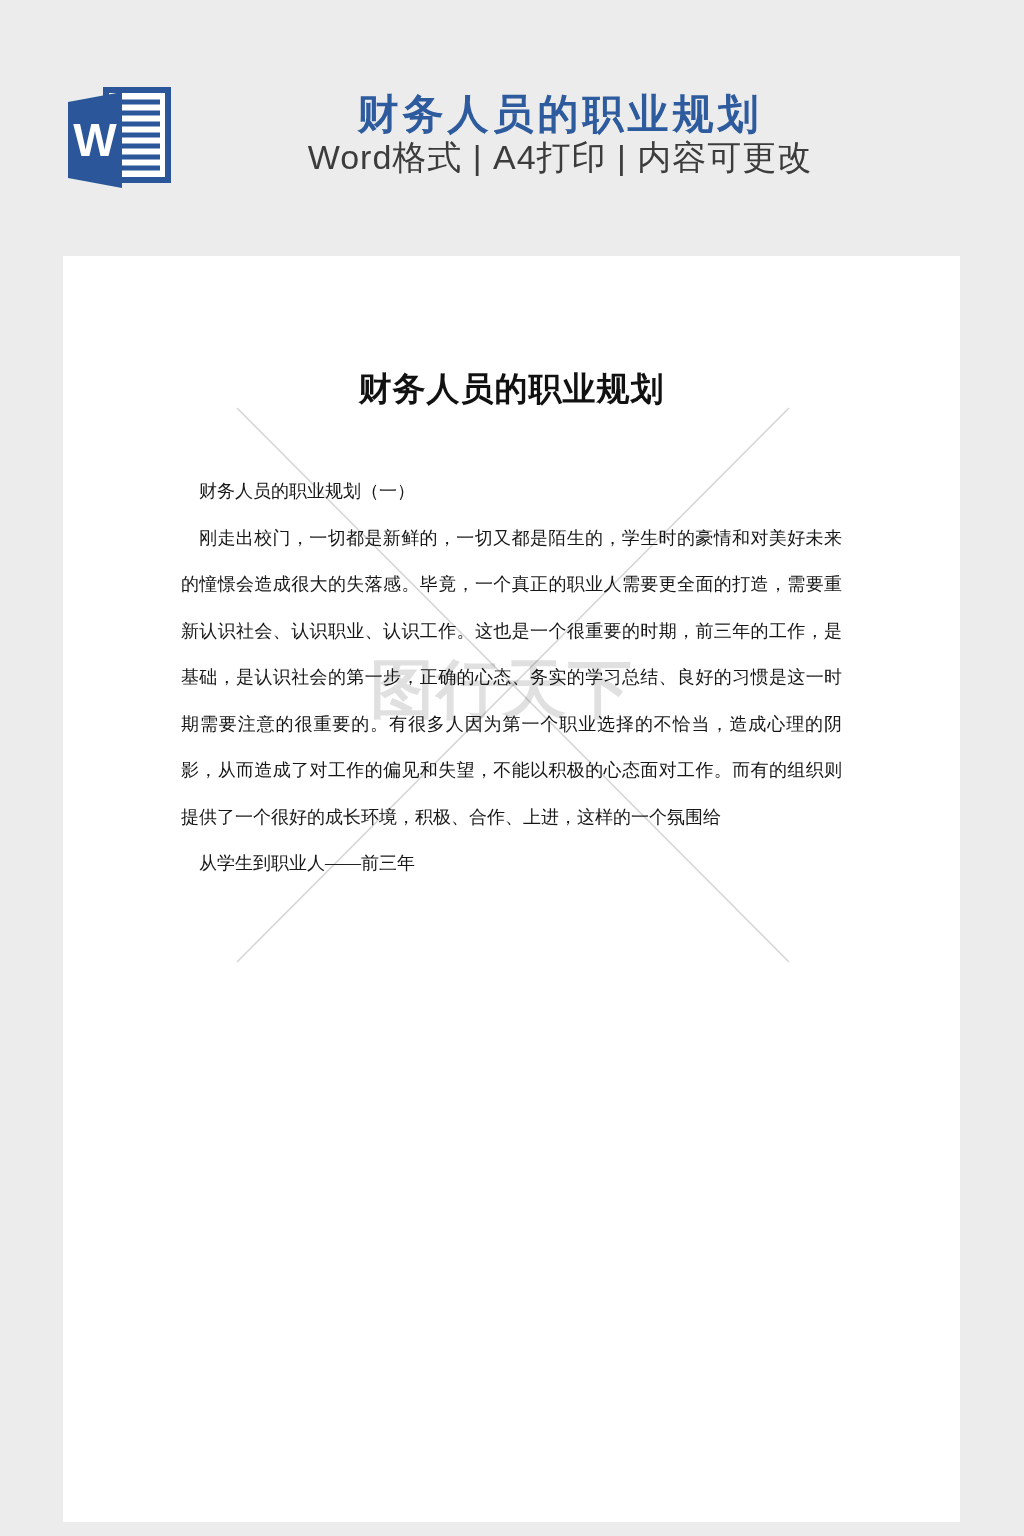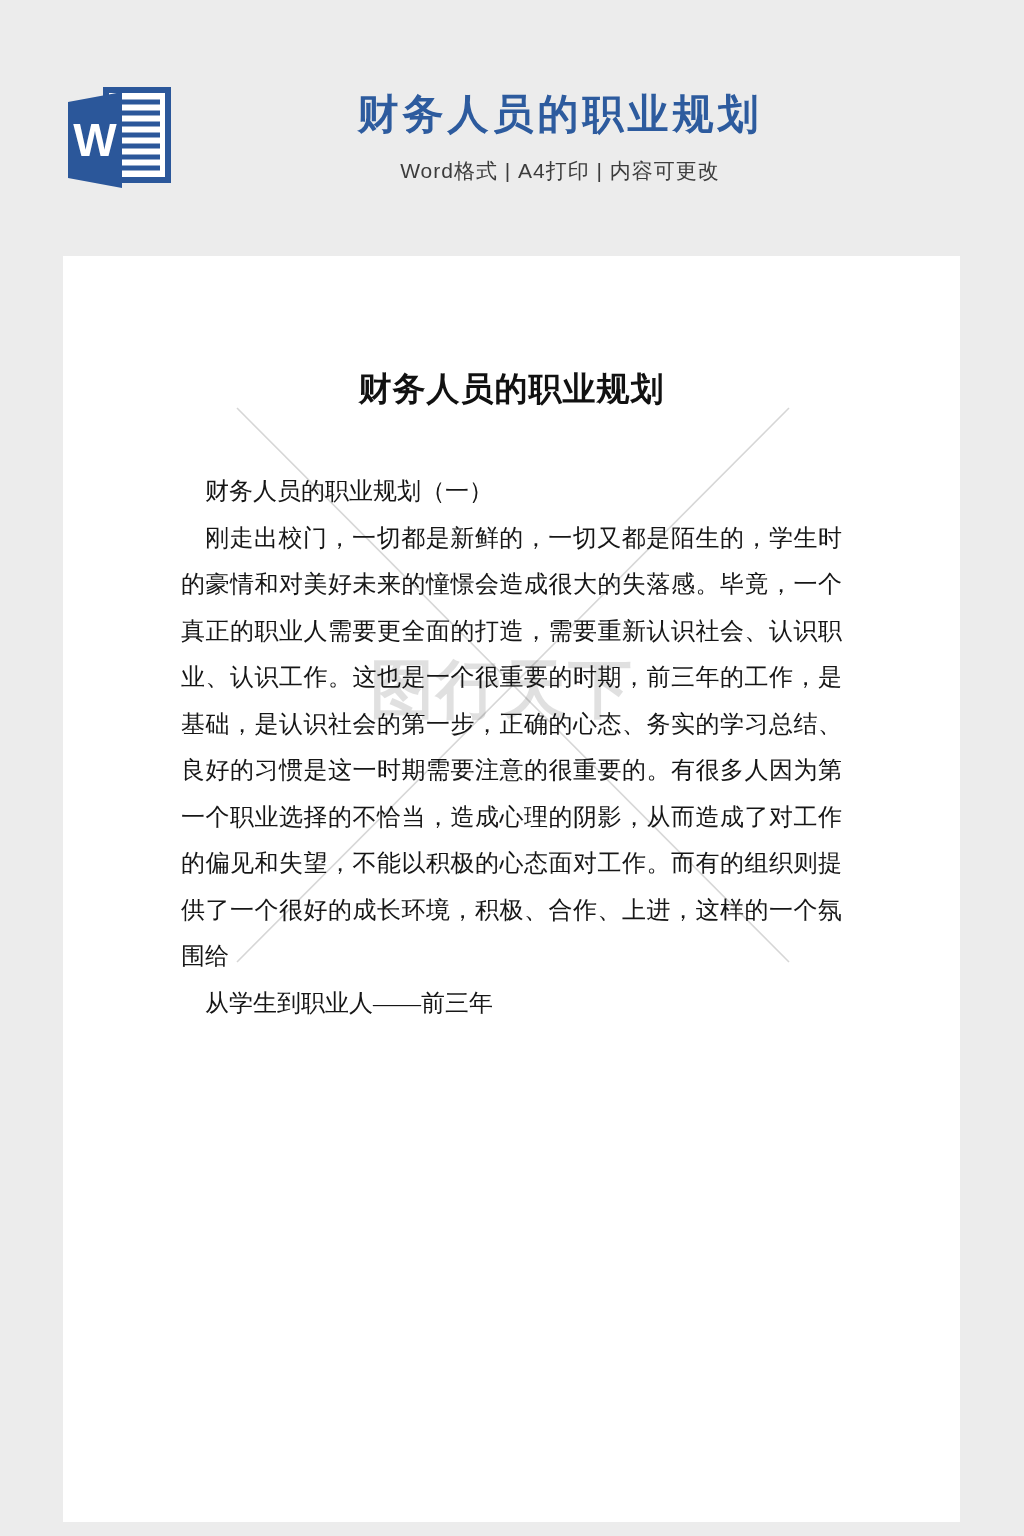--- a/index.html
+++ b/index.html
@@ -31,22 +31,21 @@
     white-space: nowrap;
   }
   .header-title {
     font-size: 41px;
     line-height: 52px;
     font-weight: bold;
     color: #2d5b9e;
     letter-spacing: 4px;
   }
   .header-subtitle {
-    margin-top: 14px;
-    font-size: 21px;
+    font-size: 34px;
     line-height: 34px;
     color: #3c3c3c;
     letter-spacing: 1px;
   }
 
   
   .doc-card {
     position: absolute;
     left: 63px; top: 256px;
     width: 897px; height: 1266px;
@@ -82,21 +81,21 @@
     font-size: 33px;
     line-height: 46px;
     font-weight: bold;
     letter-spacing: 1px;
     color: #111111;
   }
   .doc-body {
     margin: 56px auto 0 auto;
     width: 661px;
     font-family: "Liberation Serif", "DejaVu Serif", serif;
-    font-size: 24px;
+    font-size: 18px;
     line-height: 46.5px;
     text-align: justify;
     color: #161616;
   }
   .doc-body p.para {
     margin: 0;
     text-indent: 1em;
   }
 </style>
 </head>

